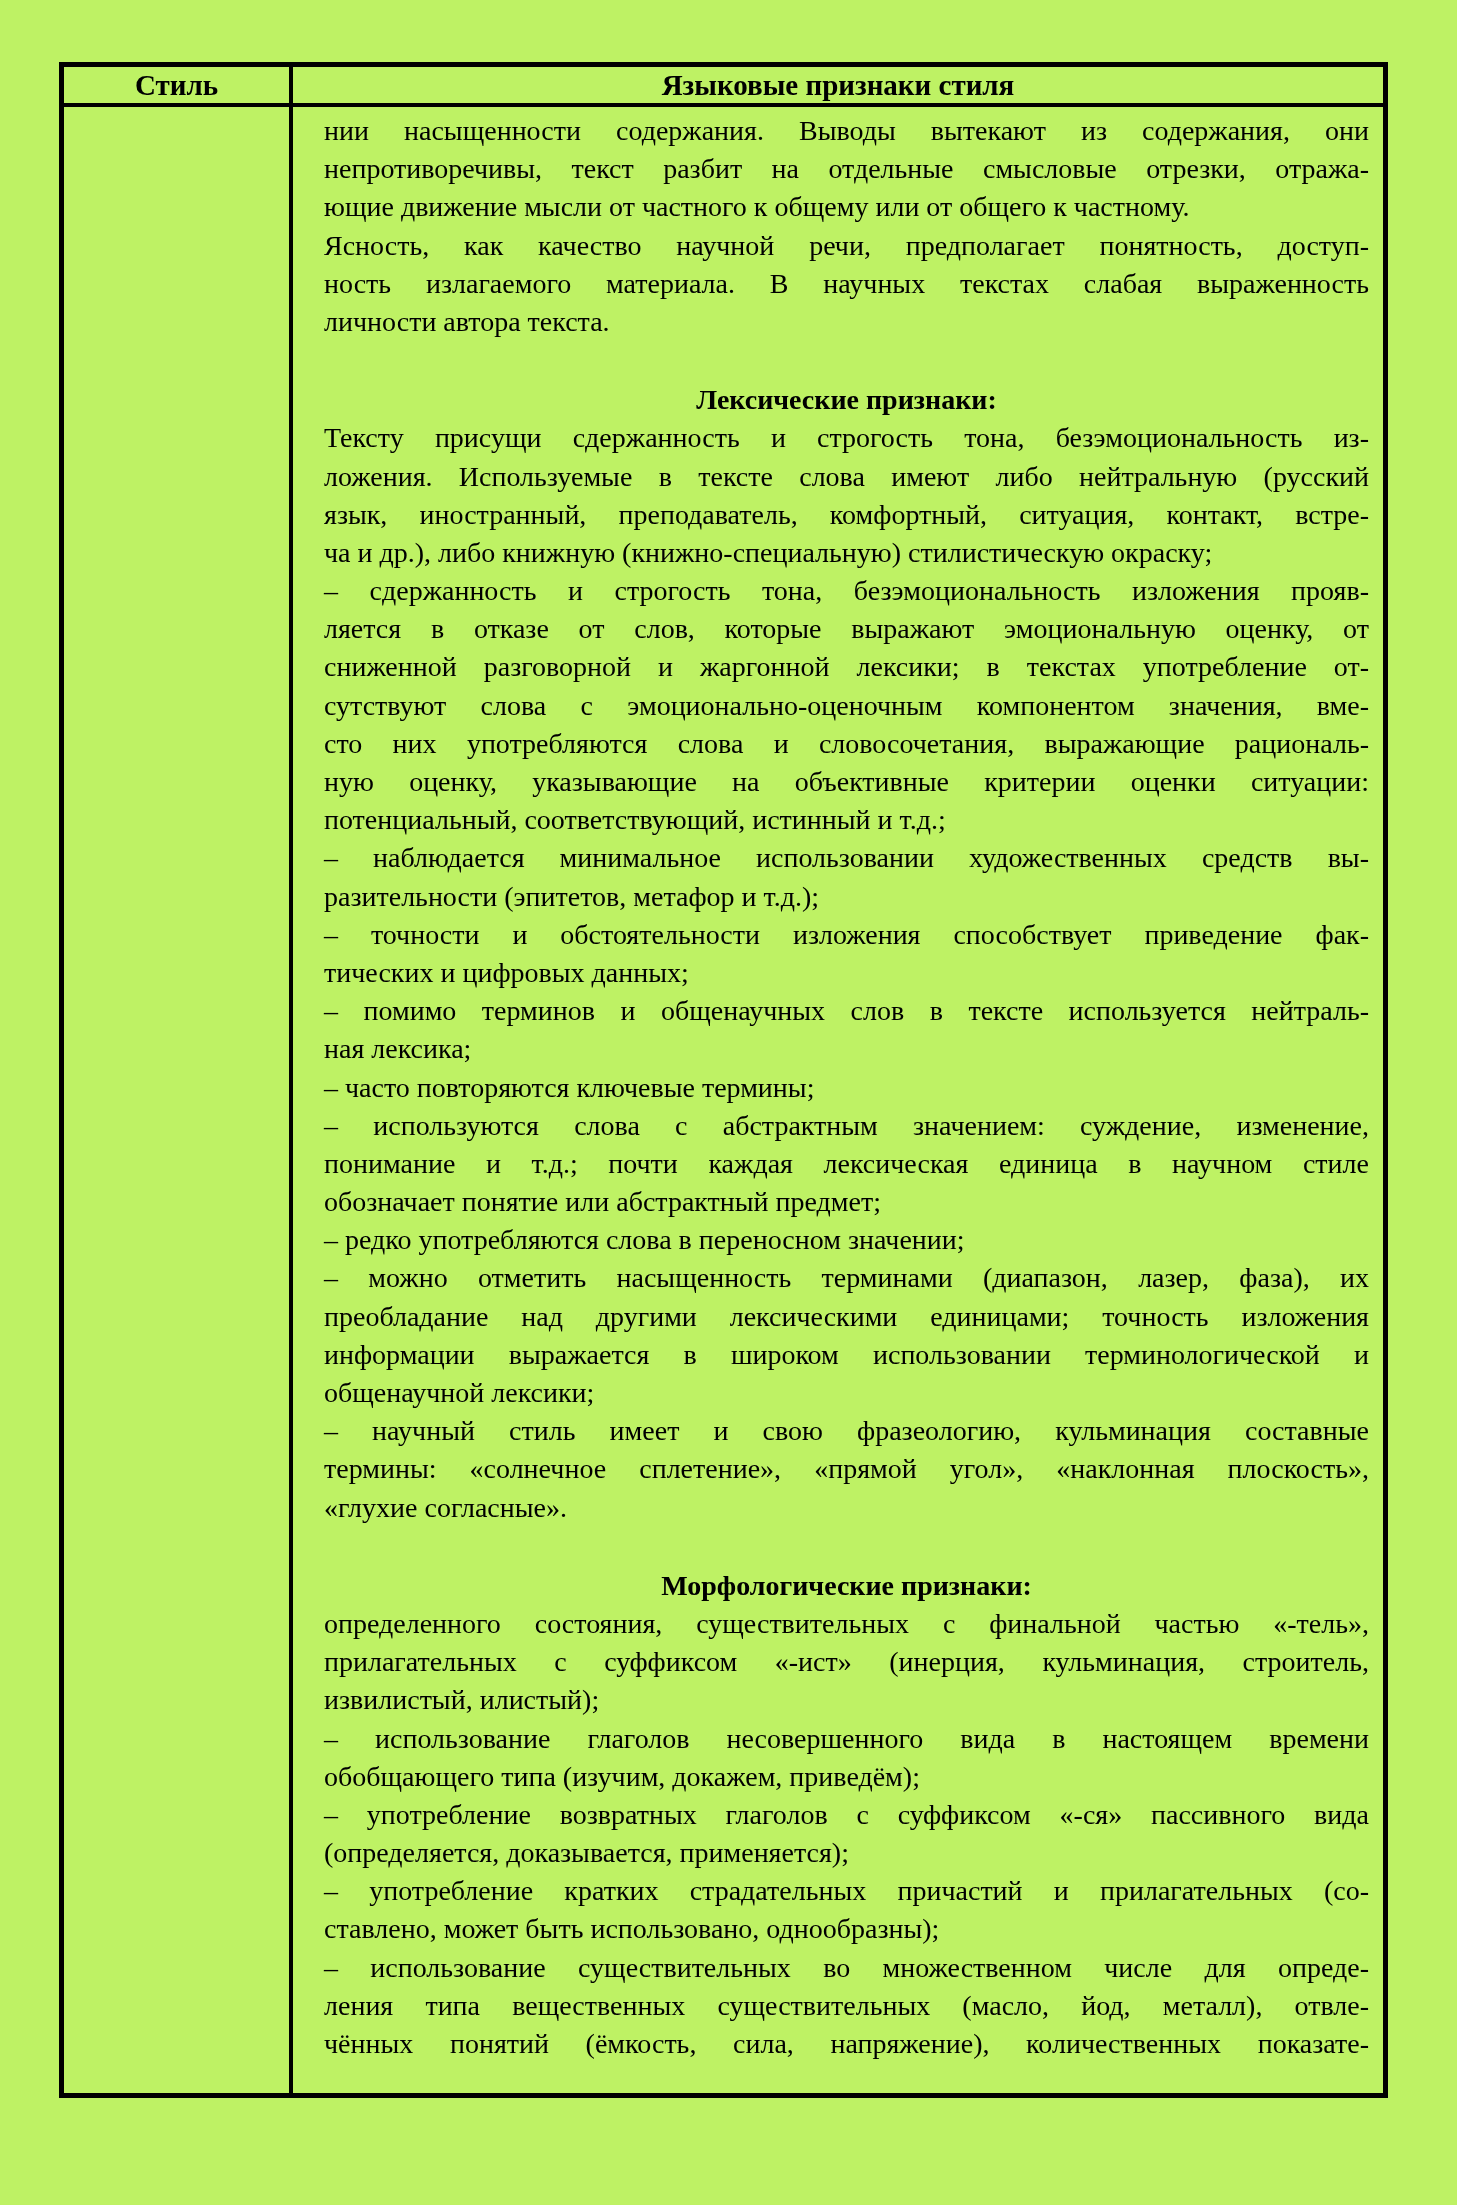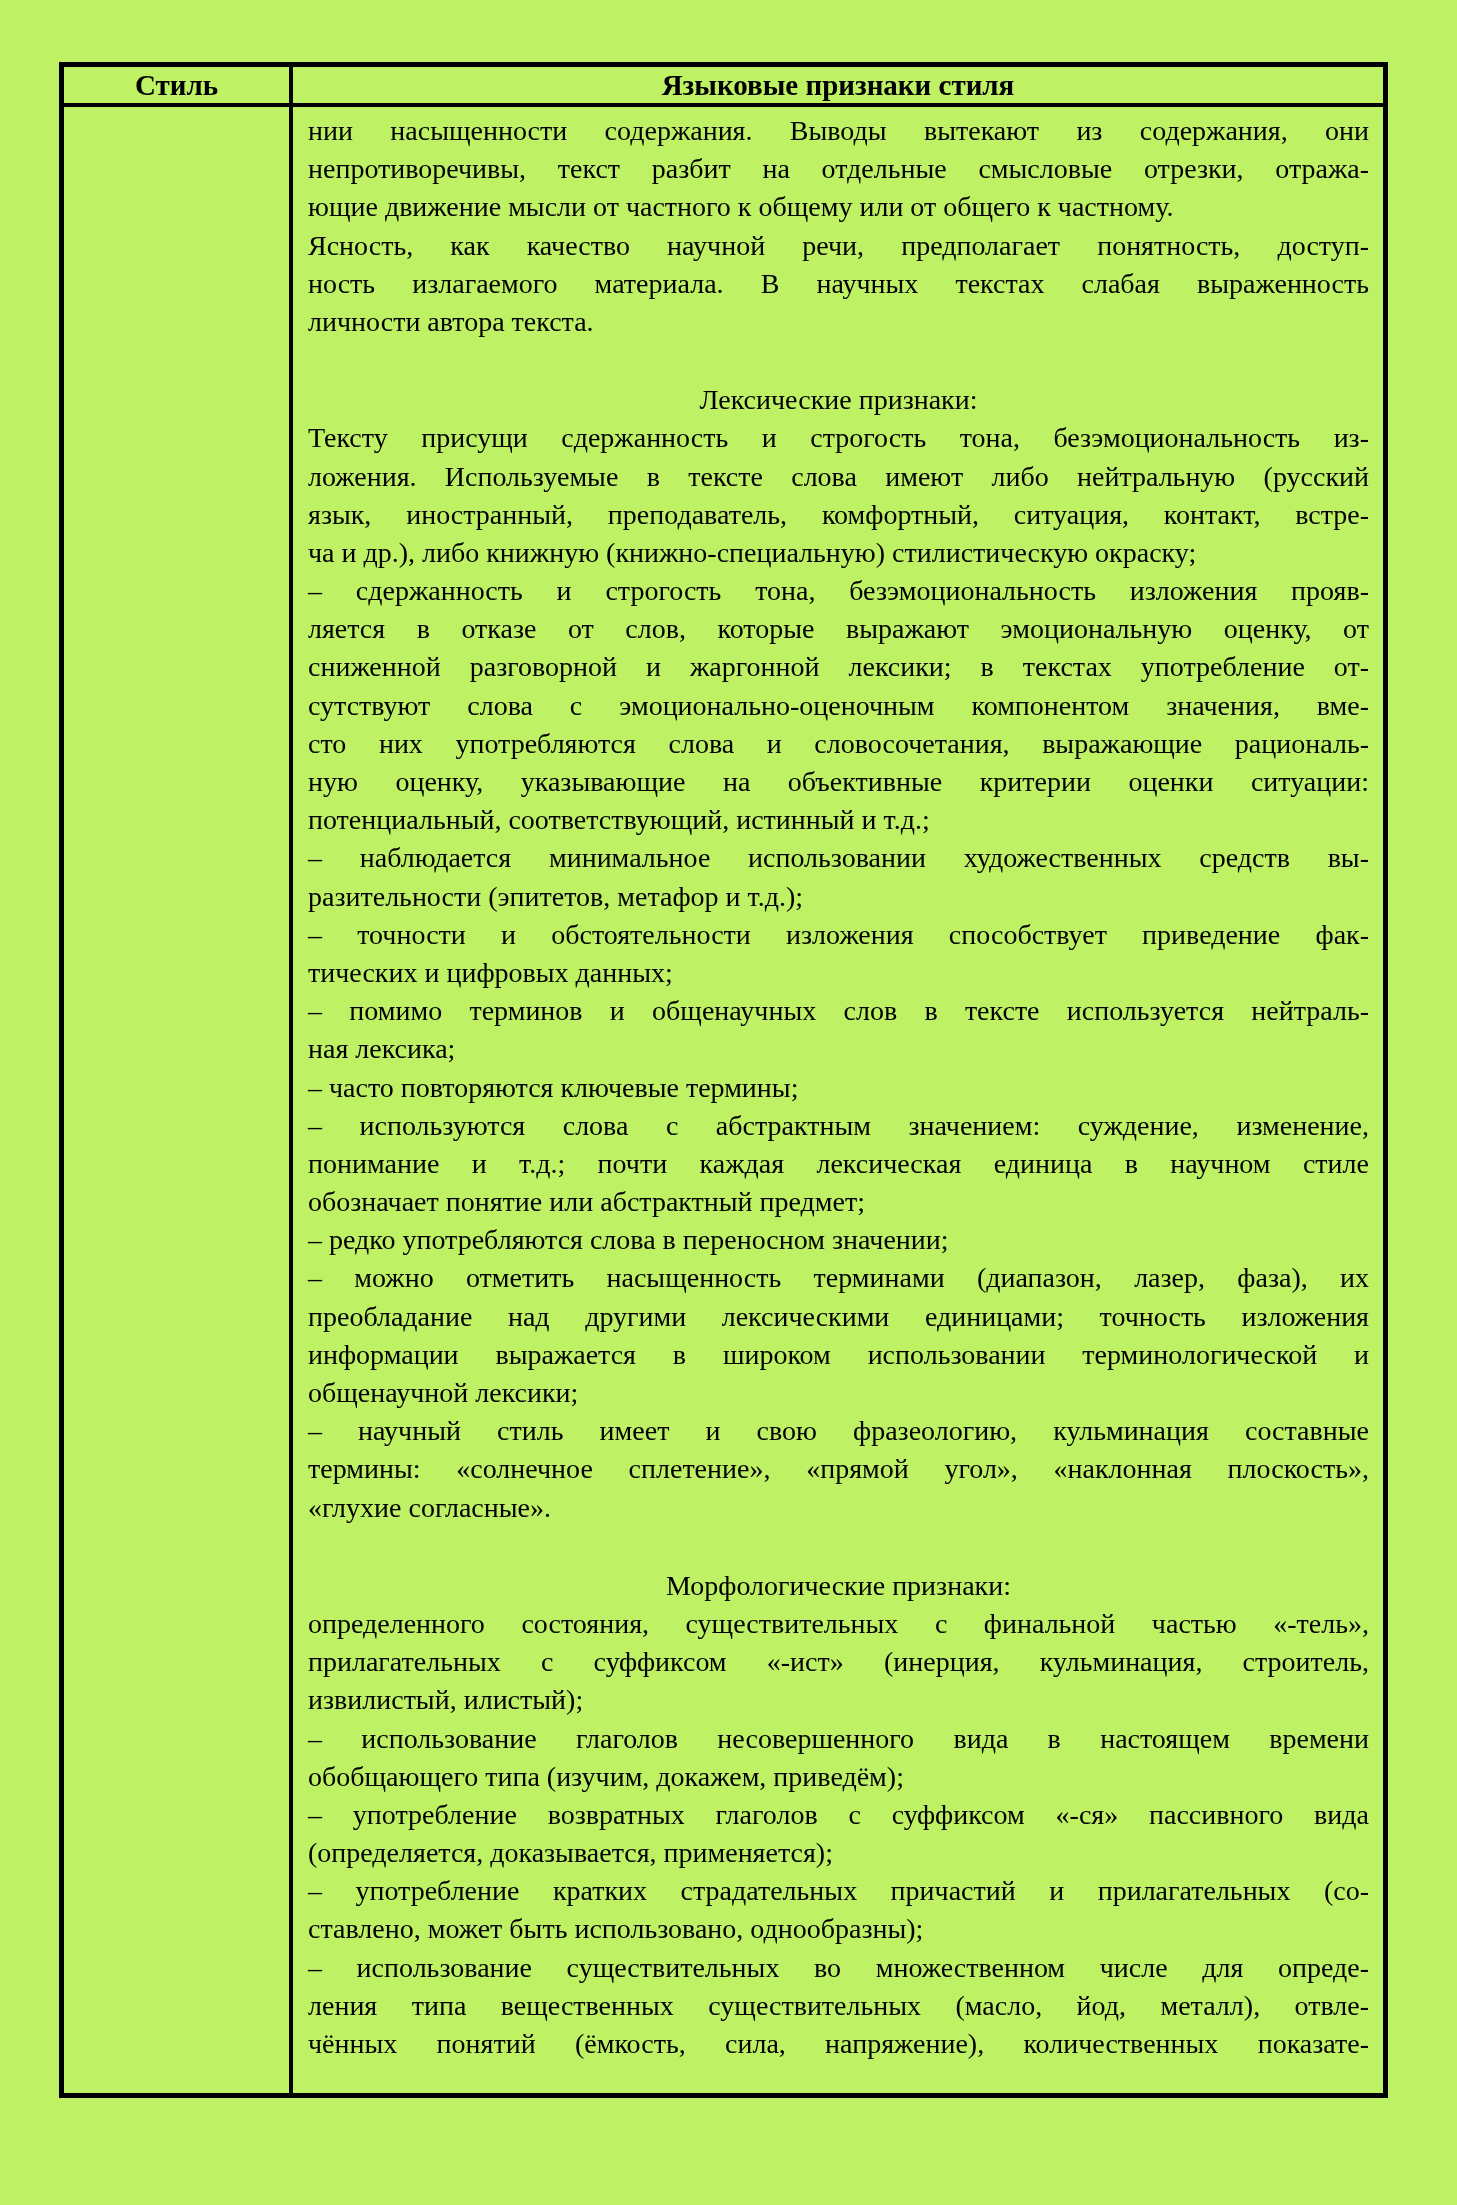--- a/index.html
+++ b/index.html
@@ -41,35 +41,36 @@
     font-size: 29px;
     line-height: 1;
     white-space: nowrap;
   }
   .colsep {
     border-right: 4px solid #000000;
   }
   .body-right {
     padding: 5px 14px 0 15px;
     font-size: 28px;
+    margin-left: 16px;
   }
   .line {
     height: 38.2px;
     line-height: 38.2px;
     text-align: justify;
     text-align-last: justify;
     white-space: nowrap;
     overflow: visible;
   }
   .line.l {
     text-align: left;
     text-align-last: left;
   }
   .line.h {
-    font-weight: normal;
+    font-weight: bold;
     text-align: right;
     text-align-last: center;
   }
   .line.blank {
     height: 40px;
   }
   .page-number {
     position: absolute;
     left: 0;
     top: 2112px;

